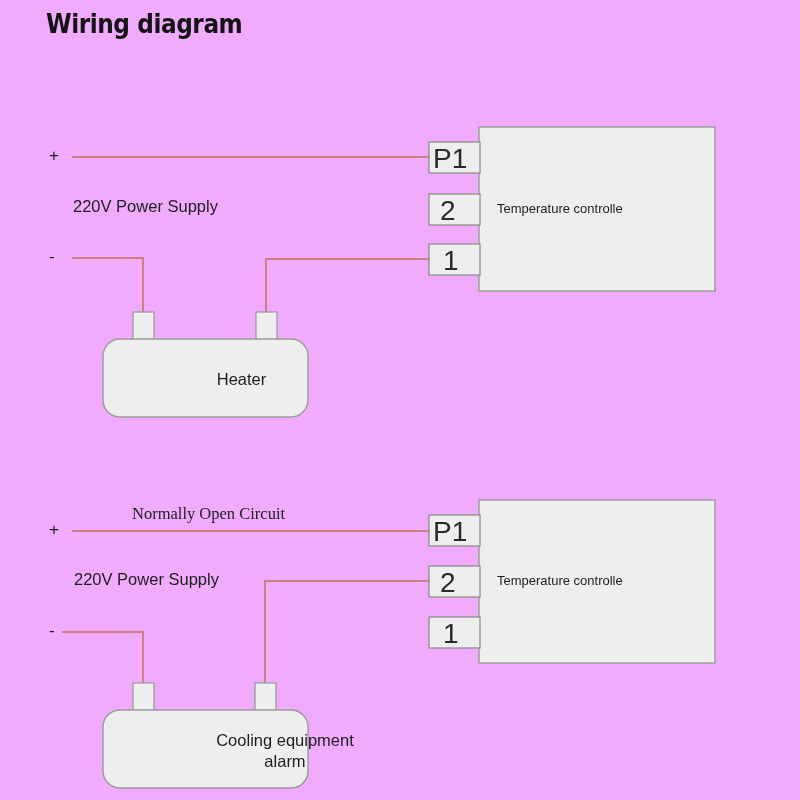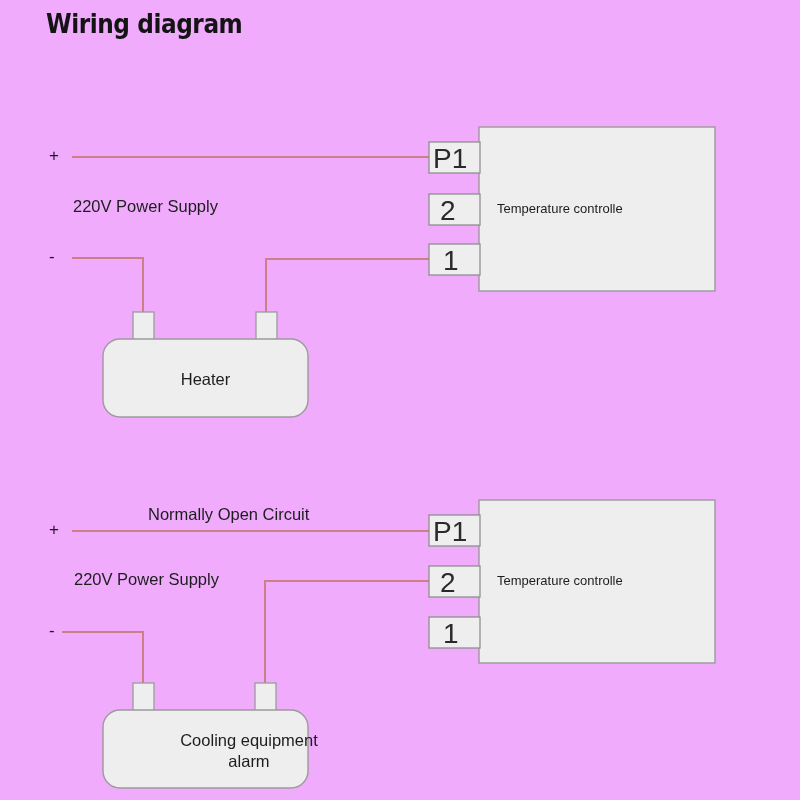--- a/index.html
+++ b/index.html
@@ -73,20 +73,21 @@
     color: #1d1d1d;
     white-space: nowrap;
   }
   .dev-label {
     position: absolute;
     font-family: "Liberation Sans", sans-serif;
     font-size: 16.5px;
     color: #1d1d1d;
     text-align: center;
     line-height: 1.3;
+    margin-left: 36px;
   }
 </style>
 </head>
 <body>
 
 <div id="page-root">
 
   <div class="page-title">Wiring diagram</div>
 
   <svg class="diagram-layer" viewBox="0 0 800 800">
@@ -138,21 +139,21 @@
   <div class="term-label" style="left:440px; top:195px;">2</div>
 
   <div class="term-label" style="left:443px; top:245px;">1</div>
 
   <div class="ctrl-label" style="left:497px; top:201px;">Temperature controlle</div>
 
   <div class="dev-label" style="left:103px; top:369px; width:205px;">Heater</div>
 
   <div class="sign" style="left:49px; top:520px;">+</div>
 
-  <div class="lbl" style="left:148px; top:505px;">Normally Open Circuit</div>
+  <div class="lbl" style="left:132px; top:505px;font-family:Liberation Serif, serif;">Normally Open Circuit</div>
 
   <div class="lbl" style="left:74px; top:570px;">220V Power Supply</div>
 
   <div class="sign" style="left:49px; top:621px;">-</div>
 
   <div class="term-label" style="left:433px; top:516px;">P1</div>
 
   <div class="term-label" style="left:440px; top:567px;">2</div>
 
   <div class="term-label" style="left:443px; top:618px;">1</div>

